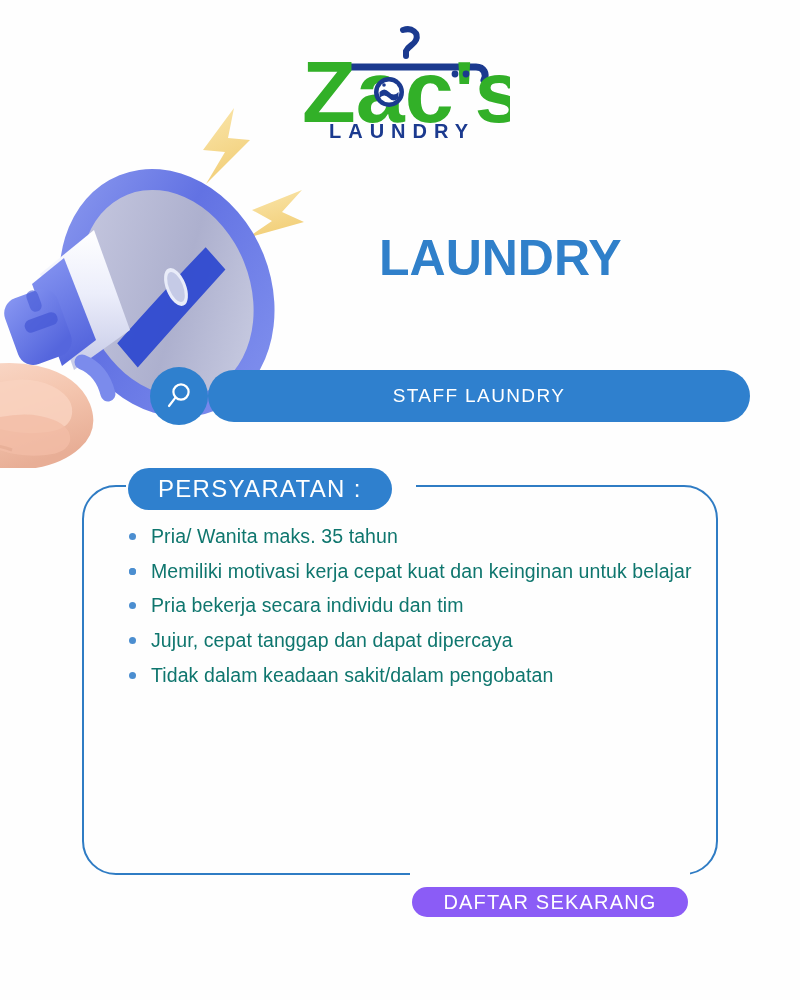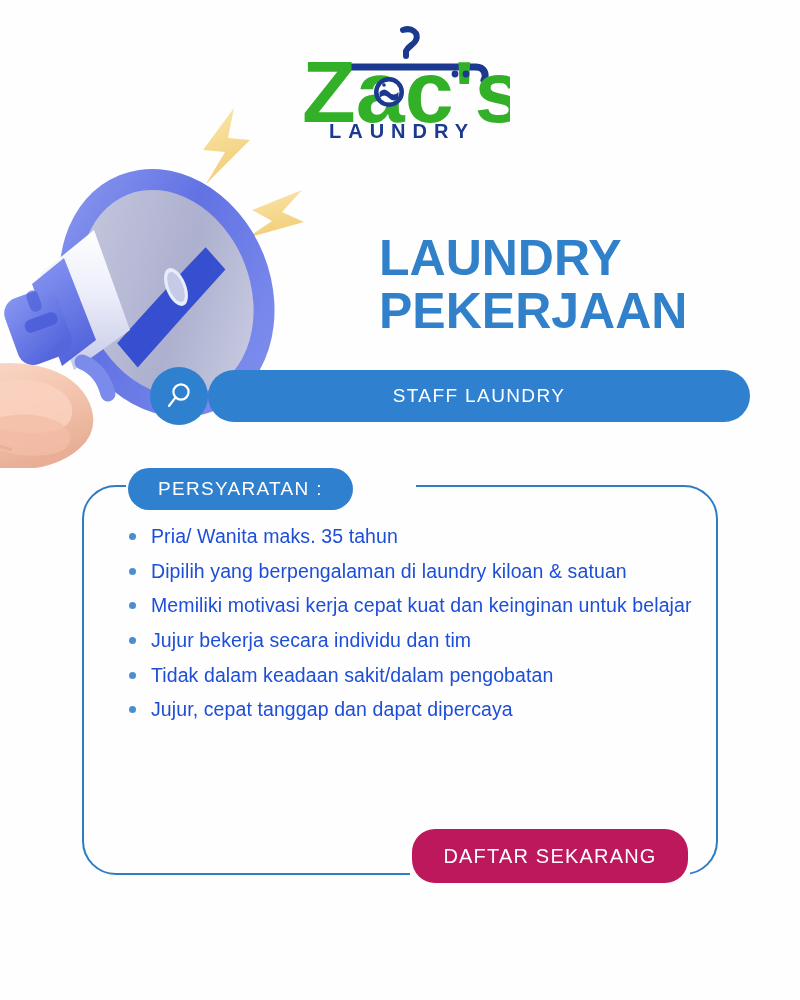--- a/index.html
+++ b/index.html
@@ -115,60 +115,60 @@
     height: 42px;
     padding: 0 30px;
     border-radius: 21px;
     background: #2f80ce;
     display: flex;
     align-items: center;
     justify-content: center;
   }
   .req-header-text {
     color: #ffffff;
-    font-size: 19px;
+    font-size: 24px;
     letter-spacing: 1.3px;
   }
 
   .req-list {
     position: absolute;
     left: 127px;
     top: 522px;
     width: 570px;
     margin: 0;
     padding: 0;
     list-style: none;
   }
   .req-item {
     position: relative;
     padding-left: 24px;
-    color: #1d4ed8;
+    color: #0f766e;
     font-size: 19.5px;
     line-height: 1.52;
     margin-bottom: 5px;
     letter-spacing: 0.1px;
   }
   .req-bullet {
     position: absolute;
     left: 2px;
     top: 11px;
     width: 7px;
     height: 7px;
     border-radius: 50%;
     background: #4b8ed0;
   }
 
   .cta-button {
     position: absolute;
     left: 412px;
-    top: 829px;
+    top: 887px;
     width: 276px;
-    height: 54px;
+    height: 30px;
     border-radius: 23px;
-    background: #be185d;
+    background: #8b5cf6;
     display: flex;
     align-items: center;
     justify-content: center;
     cursor: pointer;
   }
   .cta-text {
     color: #ffffff;
     font-size: 20px;
     letter-spacing: 1.2px;
   }
@@ -264,21 +264,20 @@
       <path d="M-34 368 q36 -6 64 4" stroke="#e0a68e" stroke-width="3" fill="none" opacity="0.5"></path>
 
       <path d="M-40 362 q26 6 46 24 l-10 18 q-22 -16 -44 -20 z" fill="#ffffff"></path>
       <path d="M-44 380 q26 6 44 24 l-8 12 q-22 -18 -44 -22 z" fill="#4558d6"></path>
     </g>
   </svg>
 </div>
 
 <div class="headline">
   <div class="headline-line">LAUNDRY</div>
-  <div class="headline-line">PEKERJAAN</div>
 </div>
 
 <div class="position-row">
   <div class="search-badge">
     <svg width="30" height="30" viewBox="0 0 30 30">
       <circle cx="17" cy="11" r="7.6" stroke="#ffffff" stroke-width="2.2" fill="none"></circle>
       <line x1="11.6" y1="16.4" x2="5" y2="25" stroke="#ffffff" stroke-width="2.2" stroke-linecap="round"></line>
     </svg>
   </div>
   <div class="position-pill">
@@ -294,35 +293,34 @@
   <span class="req-header-text">PERSYARATAN :</span>
 </div>
 
 <ul class="req-list">
   <li class="req-item">
     <span class="req-bullet"></span>
     <span>Pria/ Wanita maks. 35 tahun</span>
   </li>
   <li class="req-item">
     <span class="req-bullet"></span>
-    <span>Dipilih yang berpengalaman di laundry kiloan &amp; satuan</span>
   </li>
   <li class="req-item">
     <span class="req-bullet"></span>
     <span>Memiliki motivasi kerja cepat kuat dan keinginan untuk belajar</span>
   </li>
   <li class="req-item">
     <span class="req-bullet"></span>
-    <span>Jujur bekerja secara individu dan tim</span>
+    <span>Pria bekerja secara individu dan tim</span>
+  </li>
+  <li class="req-item">
+    <span class="req-bullet"></span>
+    <span>Jujur, cepat tanggap dan dapat dipercaya</span>
   </li>
   <li class="req-item">
     <span class="req-bullet"></span>
     <span>Tidak dalam keadaan sakit/dalam pengobatan</span>
-  </li>
-  <li class="req-item">
-    <span class="req-bullet"></span>
-    <span>Jujur, cepat tanggap dan dapat dipercaya</span>
   </li>
 </ul>
 
 <div class="cta-button">
   <span class="cta-text">DAFTAR SEKARANG</span>
 </div>
 
 </body></html>

